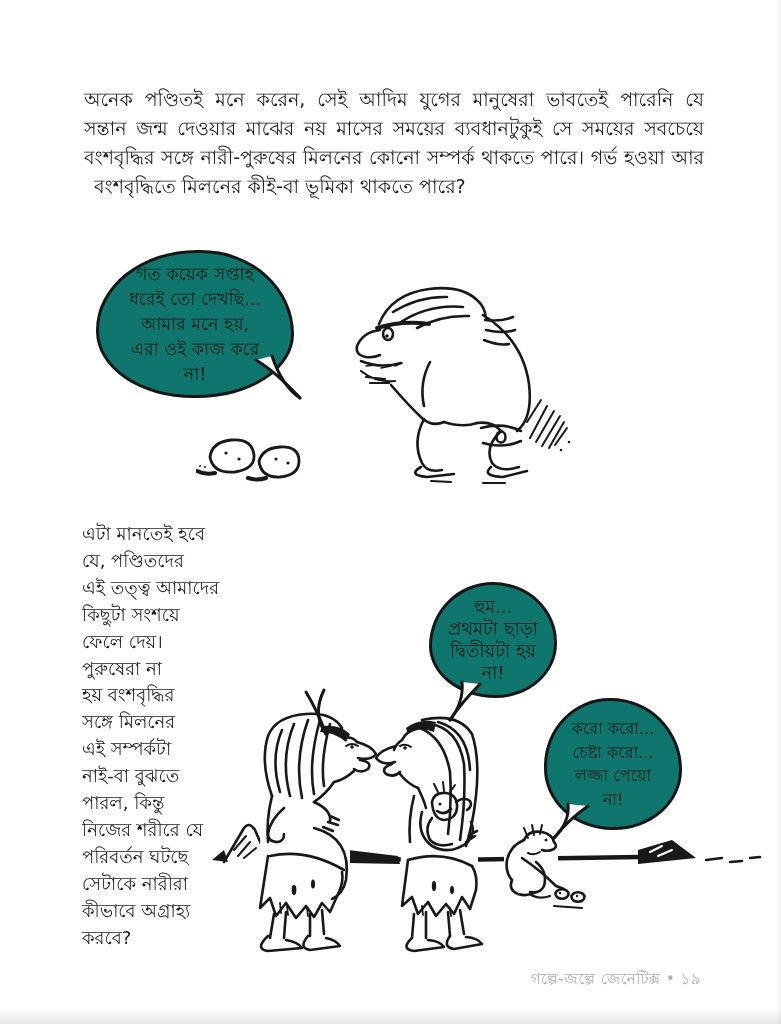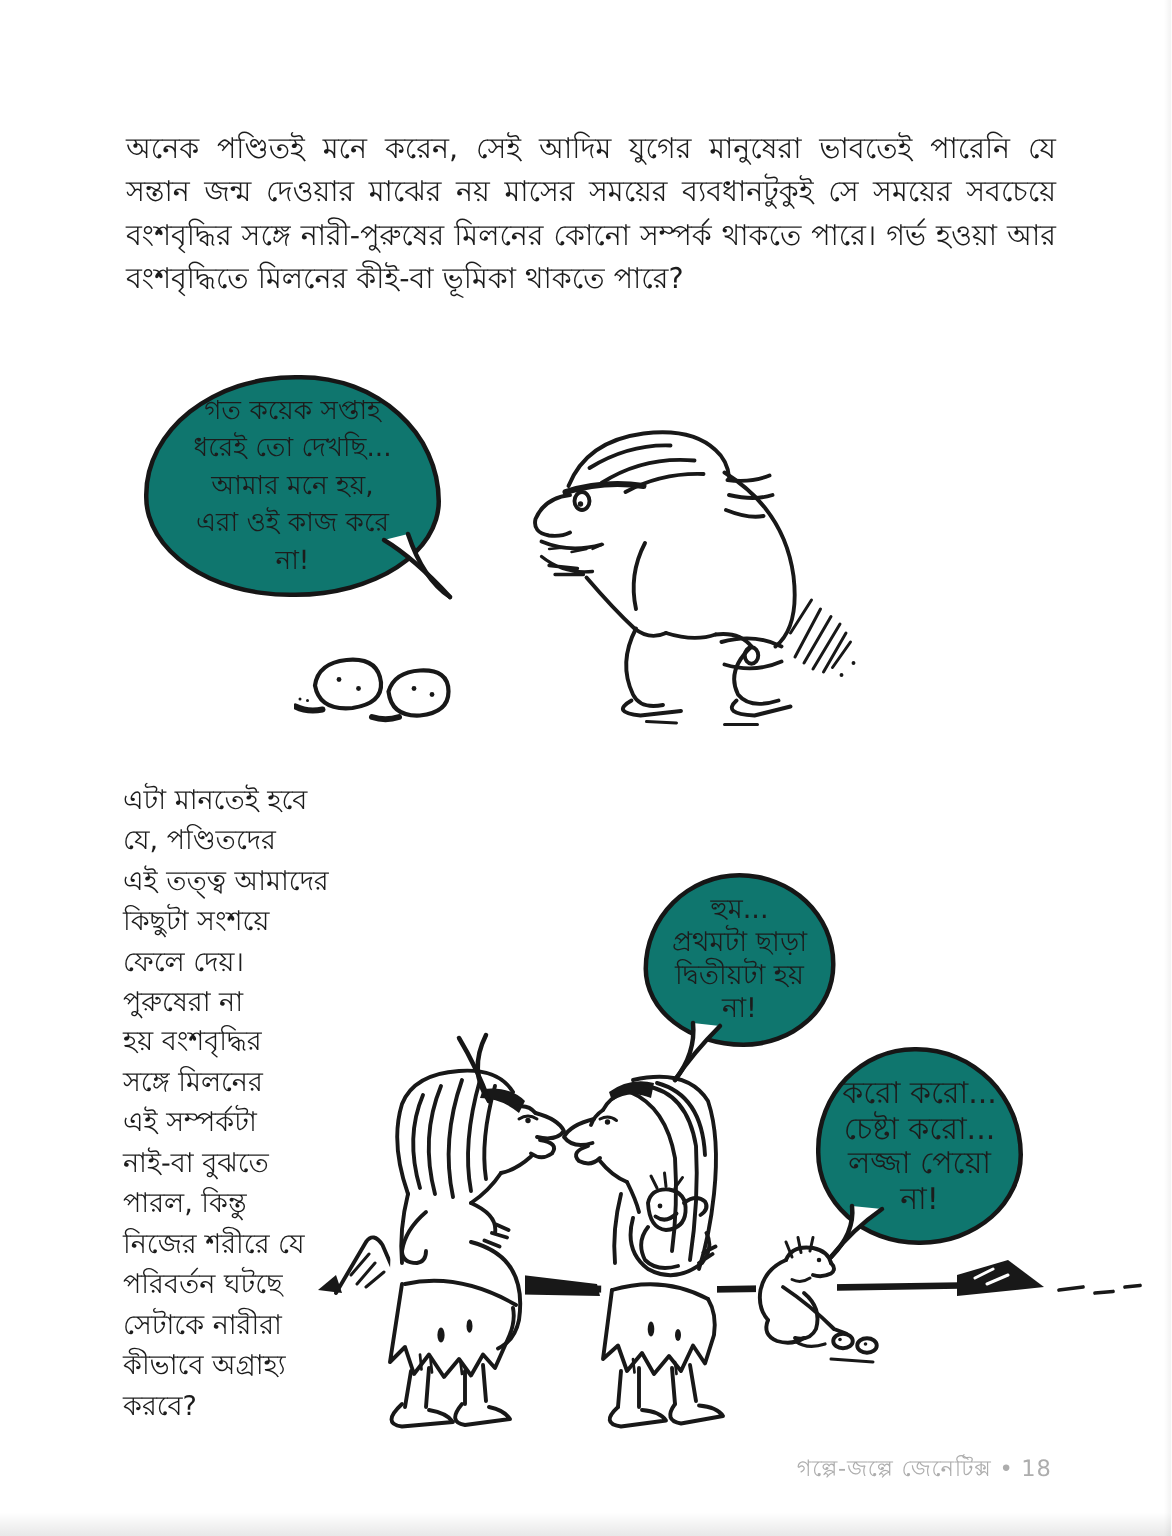--- a/index.html
+++ b/index.html
@@ -4,36 +4,36 @@
 <style>
   html,body{margin:0;padding:0;background:#ffffff;}
   .page{
     position:relative;width:781px;height:1024px;margin:0 auto;
     background:#ffffff;overflow:hidden;
     font-family:"DejaVu Sans",sans-serif;color:#1c1c1c;
   }
   
   .intro{position:absolute;left:84px;top:85px;width:620px;font-size:19px;line-height:29px;}
   .intro .line{text-align:justify;text-align-last:justify;}
-  .intro .line.last{text-align:justify;text-align-last:left;}
+  .intro .line.last{text-align:justify;text-align-last:left;margin-left:10px;}
   
   .side-text{position:absolute;left:82px;top:521px;width:158px;font-size:18px;line-height:26.9px;white-space:pre-line;}
   
   .bubble{
     position:absolute;background:#0f766e;border:3.5px solid #161616;
     display:flex;align-items:center;justify-content:center;text-align:center;
     white-space:pre-line;z-index:3;box-sizing:border-box;
   }
   .b1{left:96px;top:250px;width:198px;height:148px;font-size:17.5px;line-height:25px;
       border-radius:52% 48% 50% 50% / 55% 58% 44% 46%;}
   .b2{left:224px;top:565px;width:190px;height:132px;font-size:16px;line-height:22.5px;
       border-radius:50% 50% 52% 48% / 58% 55% 44% 45%;}
   .b3{left:429px;top:582px;width:128px;height:116px;font-size:18px;line-height:22px;
       border-radius:50% 50% 48% 52% / 55% 52% 47% 45%;}
-  .b4{left:544px;top:698px;width:138px;height:132px;font-size:20px;line-height:23.5px;
+  .b4{left:544px;top:698px;width:138px;height:132px;font-size:16px;line-height:23.5px;
       border-radius:48% 52% 50% 50% / 52% 55% 46% 47%;justify-content:center;}
   .tail{position:absolute;z-index:4;}
   .art{position:absolute;z-index:1;}
   .art path,.art ellipse,.art circle{vector-effect:none;}
   
   .footer{position:absolute;right:80px;top:967px;font-size:15px;color:#adadad;letter-spacing:0.5px;}
   
   .scan-bottom{position:absolute;left:0;bottom:0;width:100%;height:16px;z-index:6;pointer-events:none;
     background:linear-gradient(to bottom,rgba(0,0,0,0) 0%,rgba(0,0,0,0.09) 100%);}
   .scan-right{position:absolute;right:0;top:0;width:5px;height:100%;z-index:6;pointer-events:none;
@@ -252,17 +252,17 @@
       <path d="M302,180 Q298,190 308,194 Q318,197 326,192"></path>
       <path d="M320,194 Q328,200 340,196" stroke-width="2.2"></path>
       <ellipse cx="352" cy="194" rx="6.5" ry="4.8"></ellipse>
       <ellipse cx="368" cy="197" rx="6.5" ry="4.8"></ellipse>
       <circle cx="350" cy="193" r="1.2" fill="#181818" stroke="none"></circle>
       <circle cx="367" cy="196" r="1.2" fill="#181818" stroke="none"></circle>
       <path d="M344,206 l28,2" stroke-width="2"></path>
     </g>
   </svg>
 
-  <div class="footer">গল্পে-জল্পে জেনেটিক্স • 18</div>
+  <div class="footer">গল্পে-জল্পে জেনেটিক্স • ১৯</div>
 
   <div class="scan-bottom"></div>
   <div class="scan-right"></div>
 </div>
 
 </body></html>

